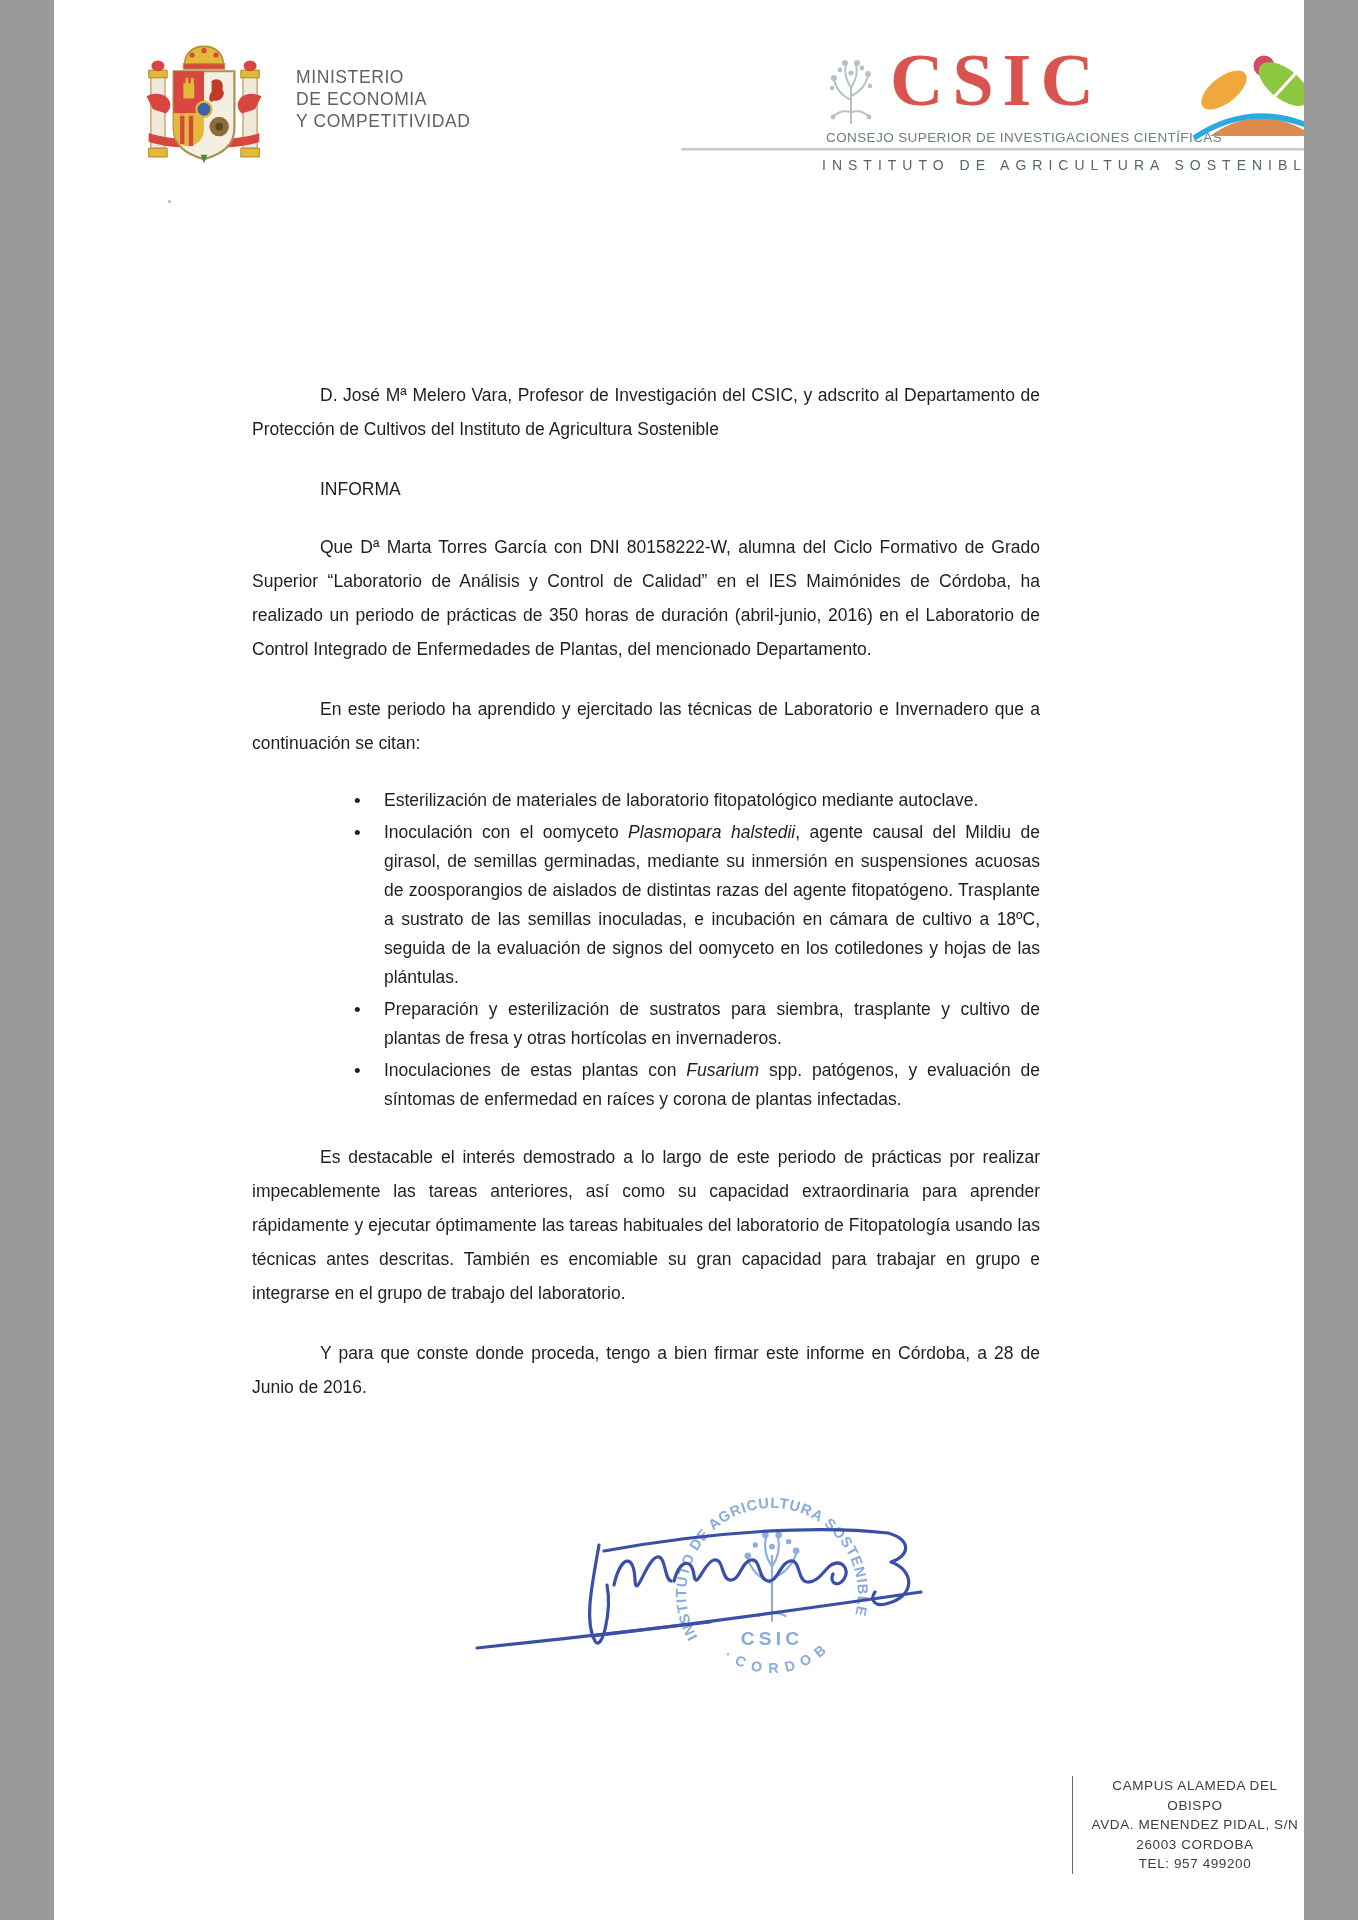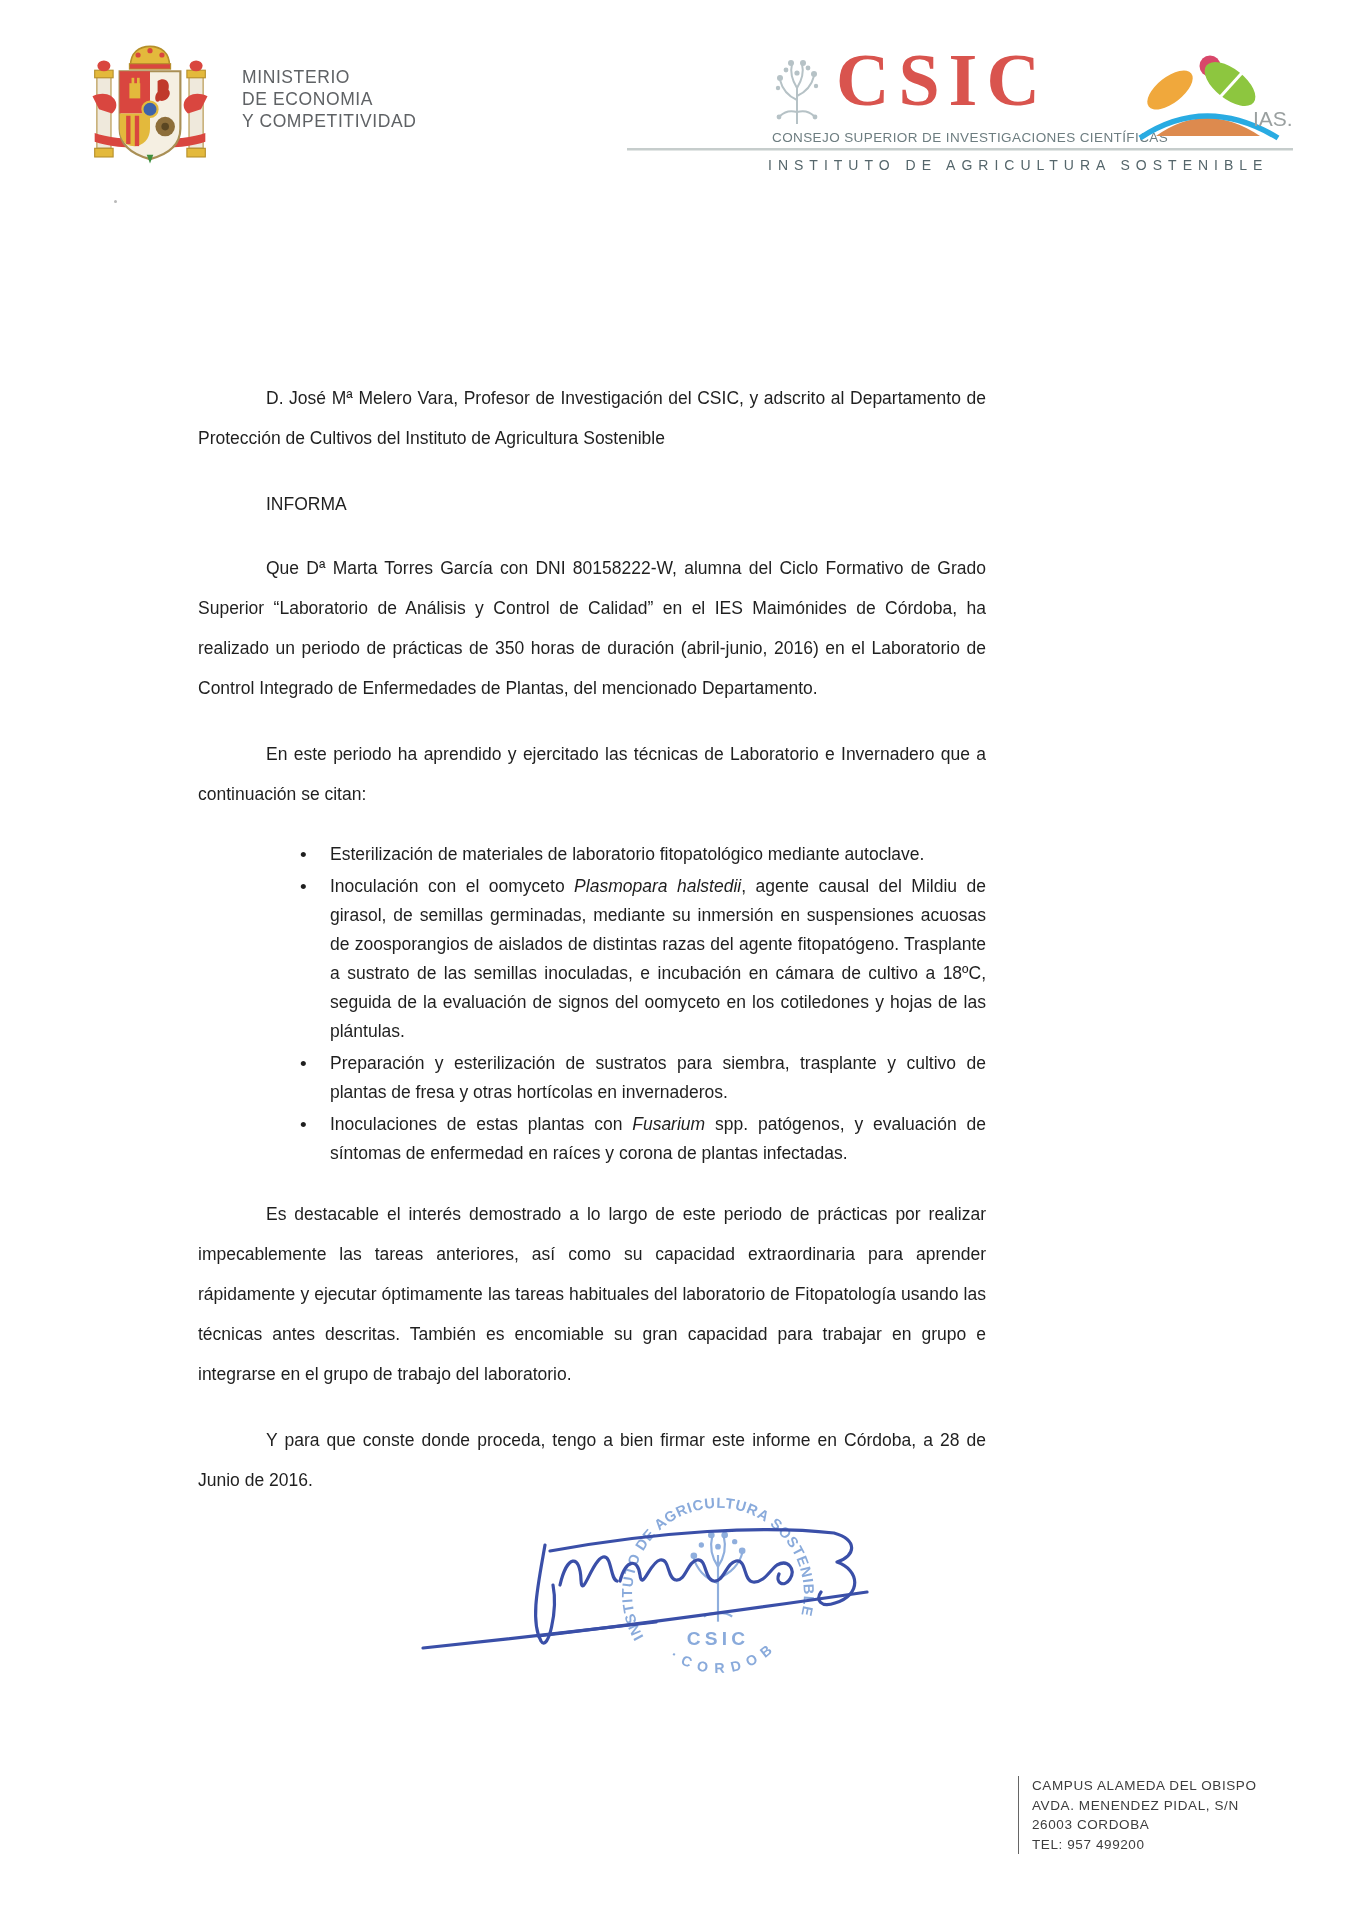--- a/index.html
+++ b/index.html
@@ -1,17 +1,17 @@
 <!DOCTYPE html>
 <html style="--csic-red: #d9544e; --stamp-blue: #7fa3d8; --signature-blue: #3a4fa8; --ministry-text: #5f6265; --header-gray: #6d7d80; --ias-orange: #f0a83c; --ias-pink: #d8476a; --ias-green: #8dc63f; --ias-mound: #dd8a4e; --ias-arc: #29abe2; --ias-label-gray: #9aa0a0;"><head>
 <meta charset="utf-8">
 <style>
   html,body{margin:0;padding:0;background:#9a9a9a;}
   .page{
-    position:relative;width:1358px;height:1920px;background:#ffffff;
+    position:relative;width:1250px;height:1920px;background:#ffffff;
     font-family:"Liberation Sans","DejaVu Sans",sans-serif;color:#1f1f1f;
     overflow:hidden;margin:0 auto;
   }
   
   .ministry{position:absolute;left:90px;top:42px;display:flex;align-items:flex-start;}
   .coat{width:120px;height:128px;}
   .ministry-text{margin-left:32px;margin-top:24px;font-size:17.5px;line-height:22px;
     color:var(--ministry-text,#5f6265);letter-spacing:.6px;}
   
   .csic-tree{position:absolute;left:770px;top:56px;width:54px;height:70px;}
@@ -20,36 +20,36 @@
     font-size:74px;line-height:80px;color:var(--csic-red,#d9544e);letter-spacing:9px;}
   .csic-name{position:absolute;left:772px;top:130px;font-size:13.5px;letter-spacing:.4px;
     color:var(--header-gray,#6d7d80);font-variant:small-caps;}
   .header-rule{position:absolute;left:627px;top:148px;width:666px;height:0;
     border-top:2px solid #c6cdcc;border-bottom:1px solid #e2e6e5;}
   .institute-line{position:absolute;left:768px;top:157px;width:540px;font-size:14px;
     letter-spacing:6px;color:#55666b;font-variant:small-caps;}
   .ias-logo{position:absolute;left:1126px;top:50px;width:166px;height:100px;}
   
   .doc-body{position:absolute;left:198px;top:378px;width:788px;}
-  .doc-body p{margin:0 0 26px 0;font-size:17.5px;line-height:40px;text-align:justify;
+  .doc-body p{margin:0 0 26px 0;font-size:17.5px;line-height:34px;text-align:justify;
     text-indent:68px;}
   .doc-body p.informa{text-align:left;margin-bottom:24px;}
   .doc-body p.closing{margin-bottom:17px;}
   ul.tech-list{list-style:none;margin:8px 0 26px 0;padding:0 0 0 132px;}
   ul.tech-list li{position:relative;font-size:17.5px;line-height:29px;text-align:justify;
     margin-bottom:3px;}
   ul.tech-list li::before{content:"\2022";position:absolute;left:-30px;top:0;
     font-size:19px;}
   
   .stamp-svg{position:absolute;left:618px;top:1490px;width:200px;height:200px;opacity:.92;}
   .signature-svg{position:absolute;left:420px;top:1515px;width:460px;height:160px;}
   
   .footer-address{position:absolute;left:1018px;top:1776px;border-left:1.5px solid #666;
     padding-left:13px;font-size:13.5px;line-height:19.5px;color:#3d3d3d;
-    letter-spacing:.6px;}
+    letter-spacing:.6px;text-align:center;}
   .speck{position:absolute;left:114px;top:200px;width:3px;height:3px;background:#b9b9b9;
     border-radius:50%;}
 </style>
 </head>
 <body>
 
 <div class="page">
 
   <div class="ministry">
     <svg class="coat" viewBox="0 0 110 118">

